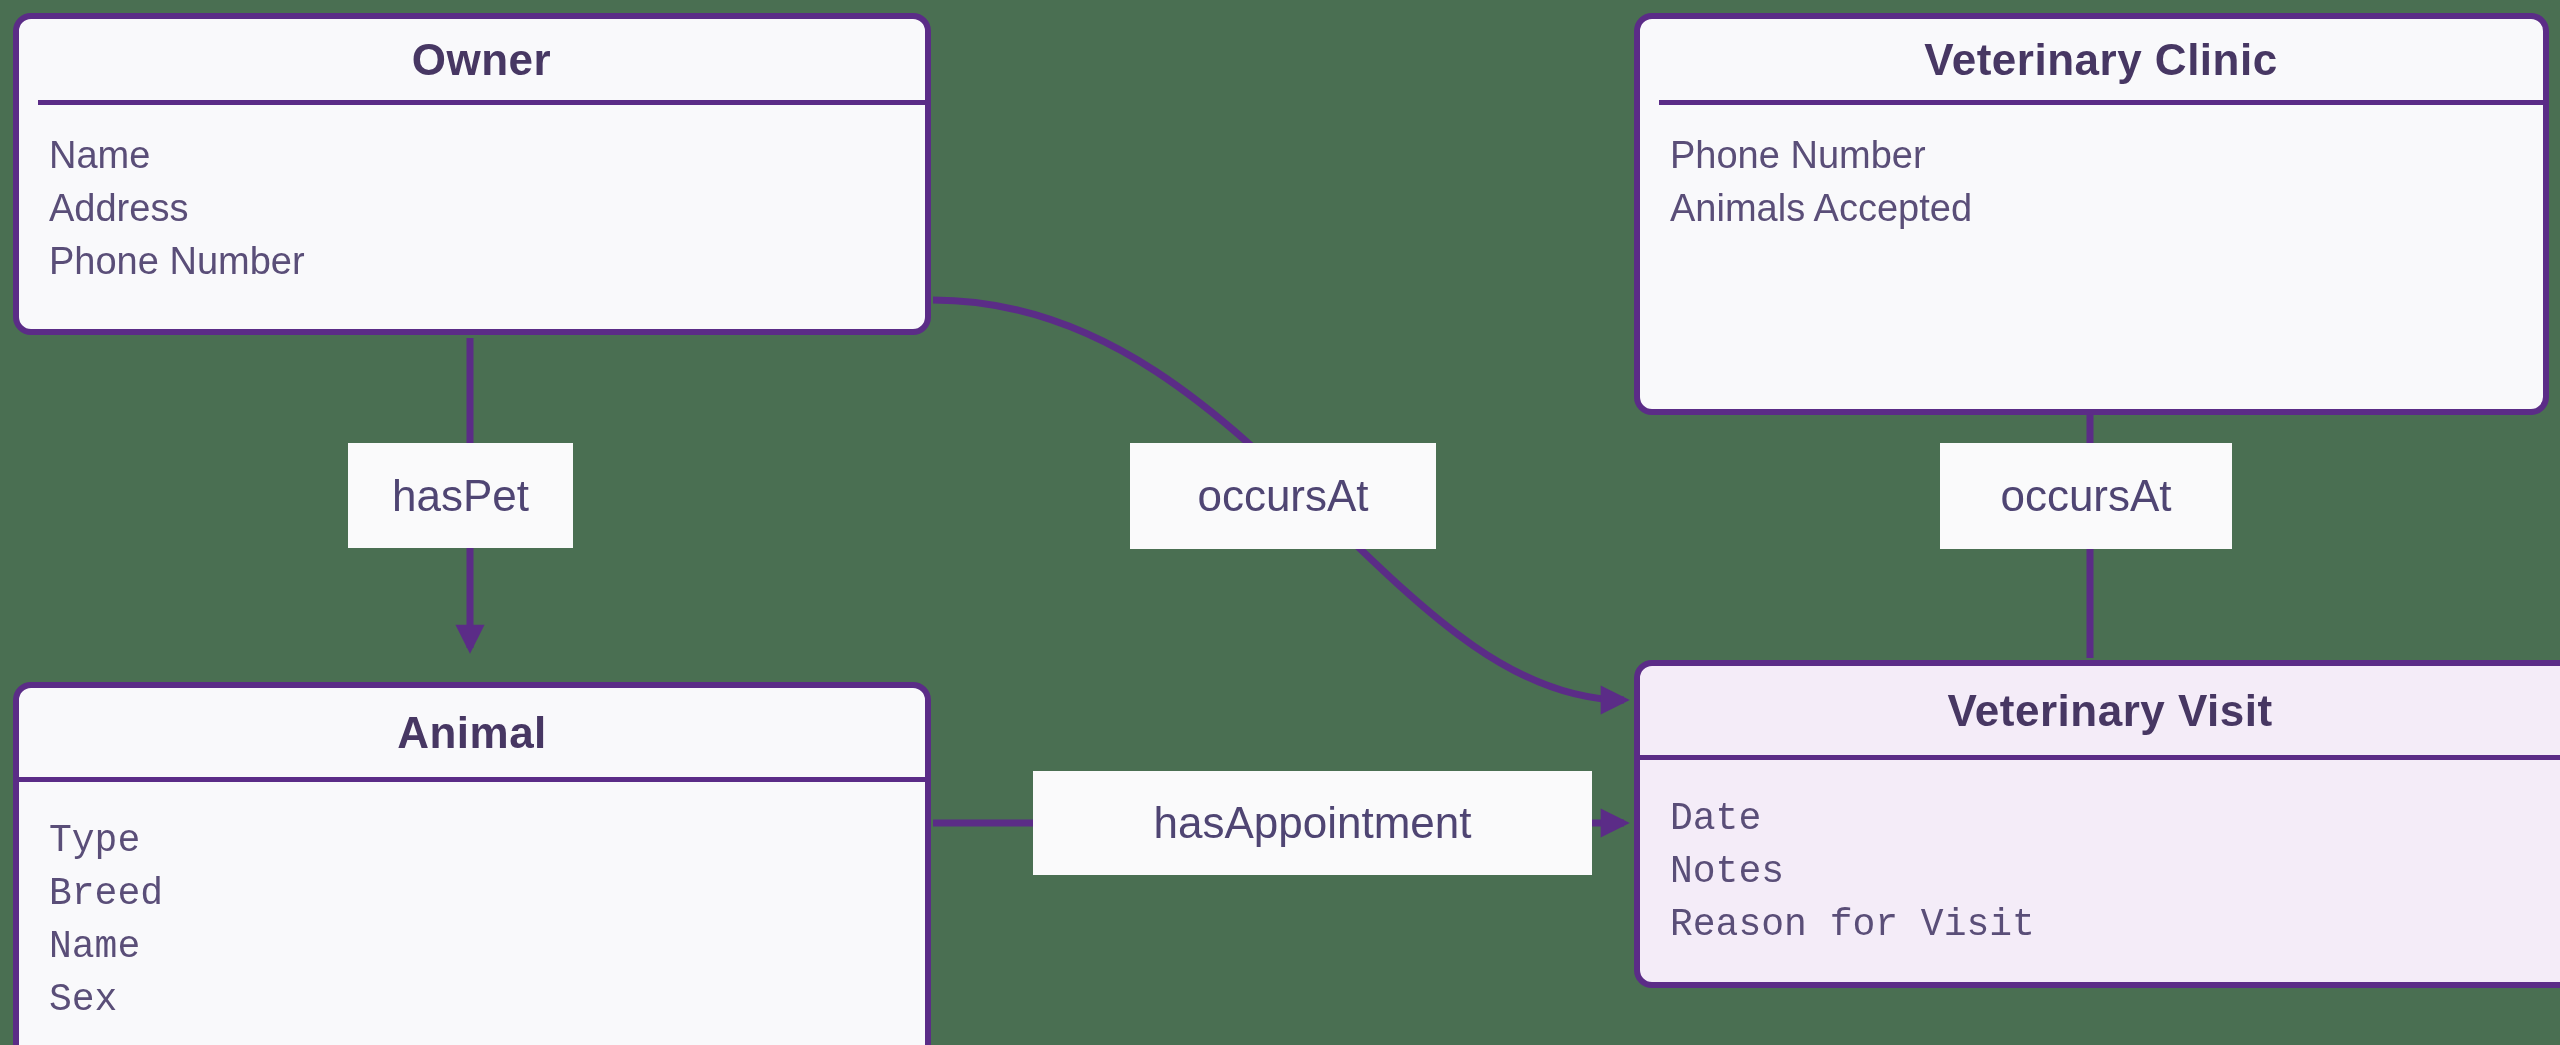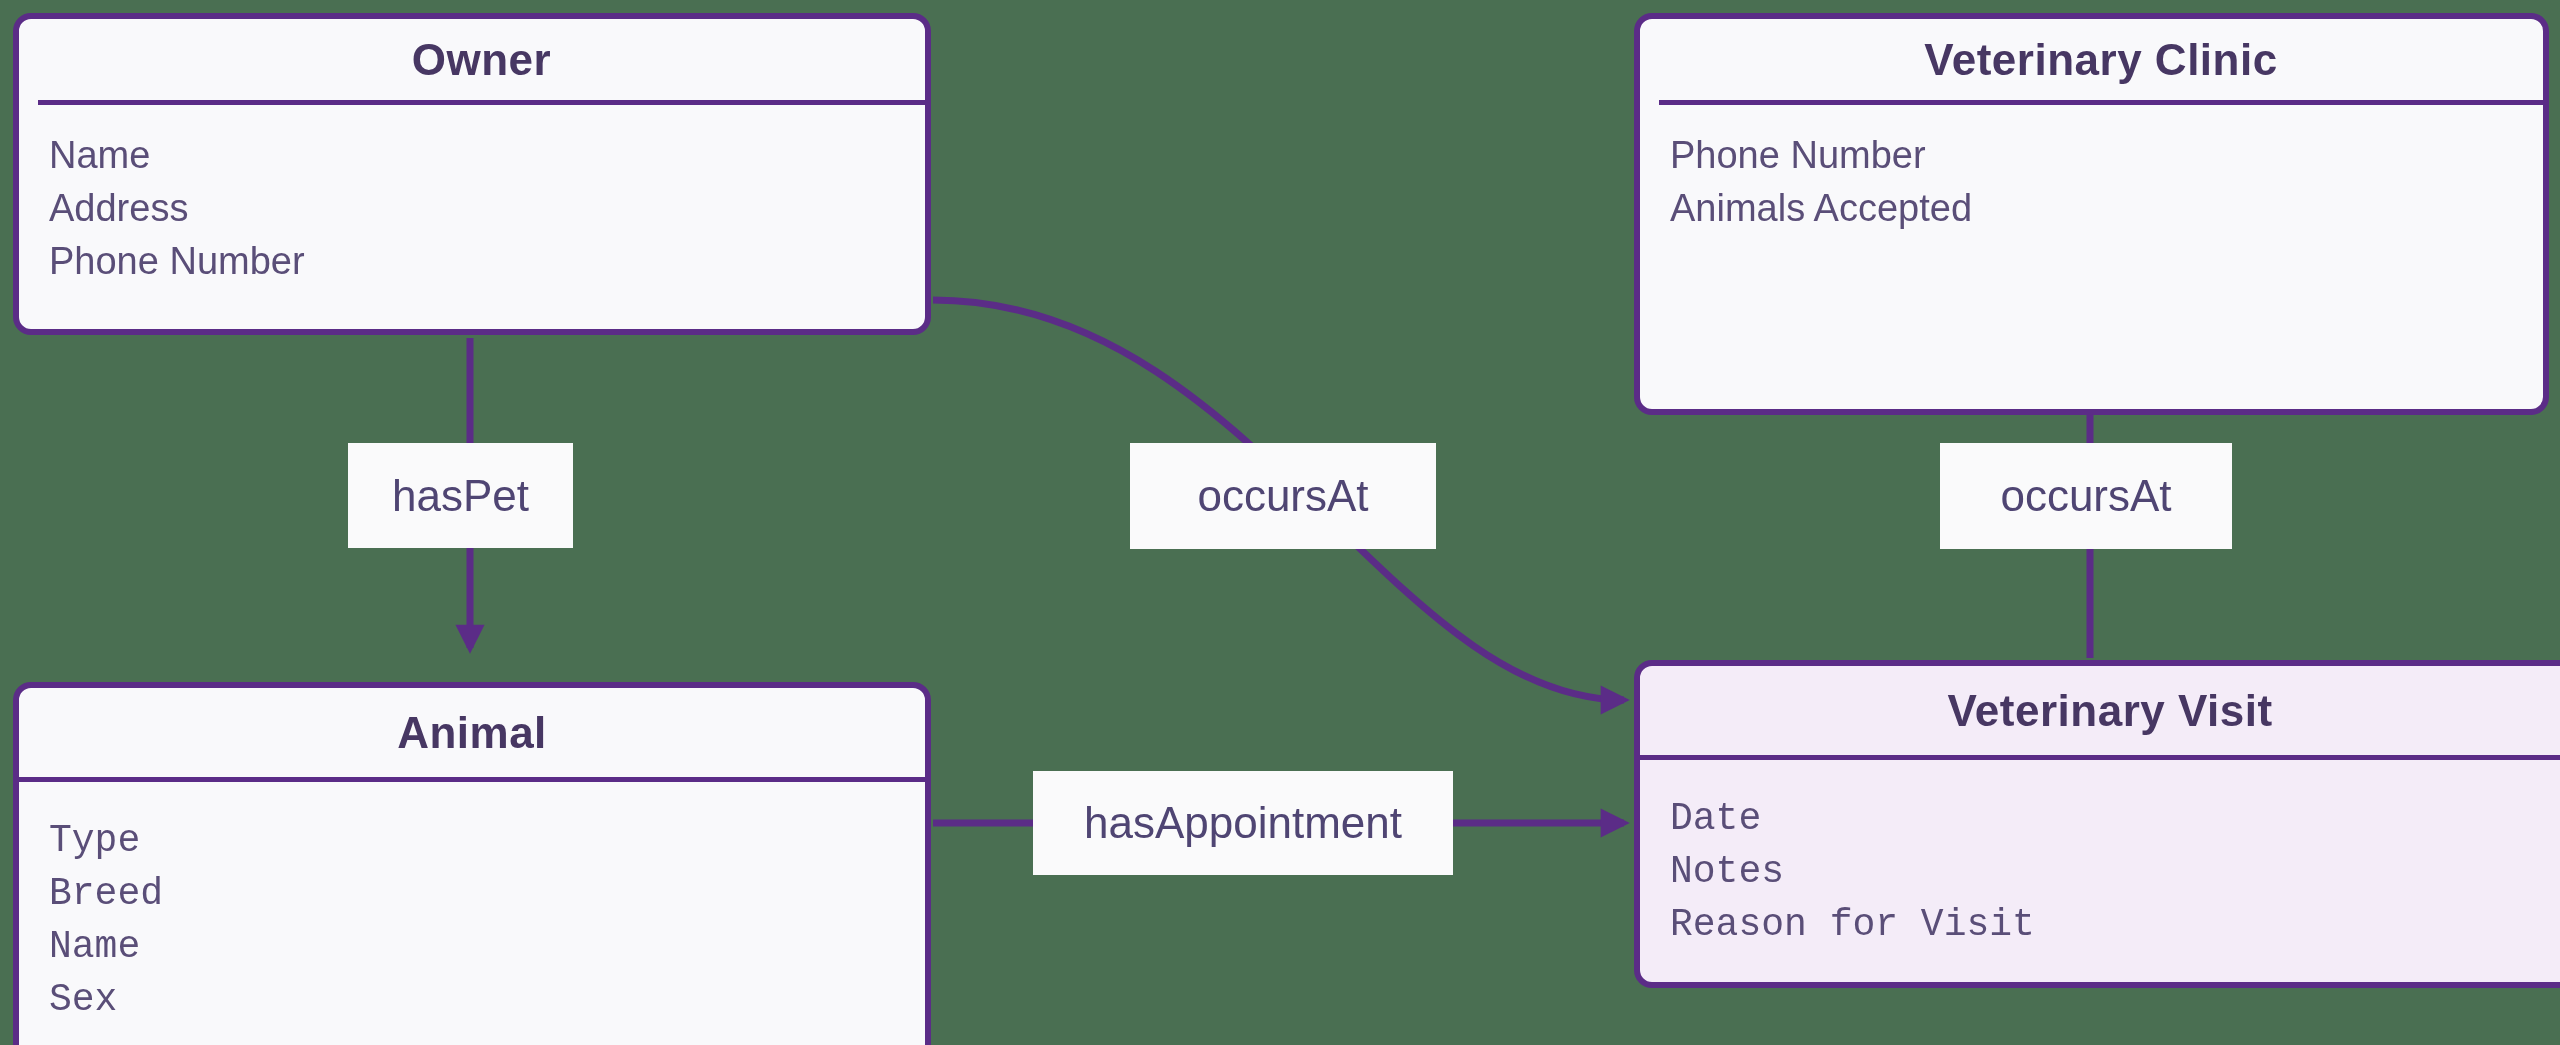--- a/index.html
+++ b/index.html
@@ -61,21 +61,21 @@
   .animal .entity-body,.visit .entity-body{padding-top:32px;font-family:Liberation Mono, monospace;}
   .edge-label{
     position:absolute;
     display:flex;align-items:center;justify-content:center;
     background:var(--label_fill);
     font-size:44px;
     color:var(--label_text);
   }
   .edge-label.haspet        {left:348px; top:443px;width:225px;height:105px;}
   .edge-label.schedules     {left:1130px;top:443px;width:306px;height:106px;}
-  .edge-label.hasappointment{left:1033px;top:771px;width:420px;height:104px;}
+  .edge-label.hasappointment{left:1033px;top:771px;width:559px;height:104px;}
   .edge-label.occursat      {left:1940px;top:443px;width:292px;height:106px;}
 </style>
 </head>
 <body>
 
 <div id="canvas">
 
   <svg id="edges" viewBox="0 0 2560 1045" xmlns="http://www.w3.org/2000/svg">
     <defs>
       <marker id="arrowhead" viewBox="0 0 12 12" markerWidth="5" markerHeight="5" refX="9" refY="6" orient="auto" markerUnits="strokeWidth">

